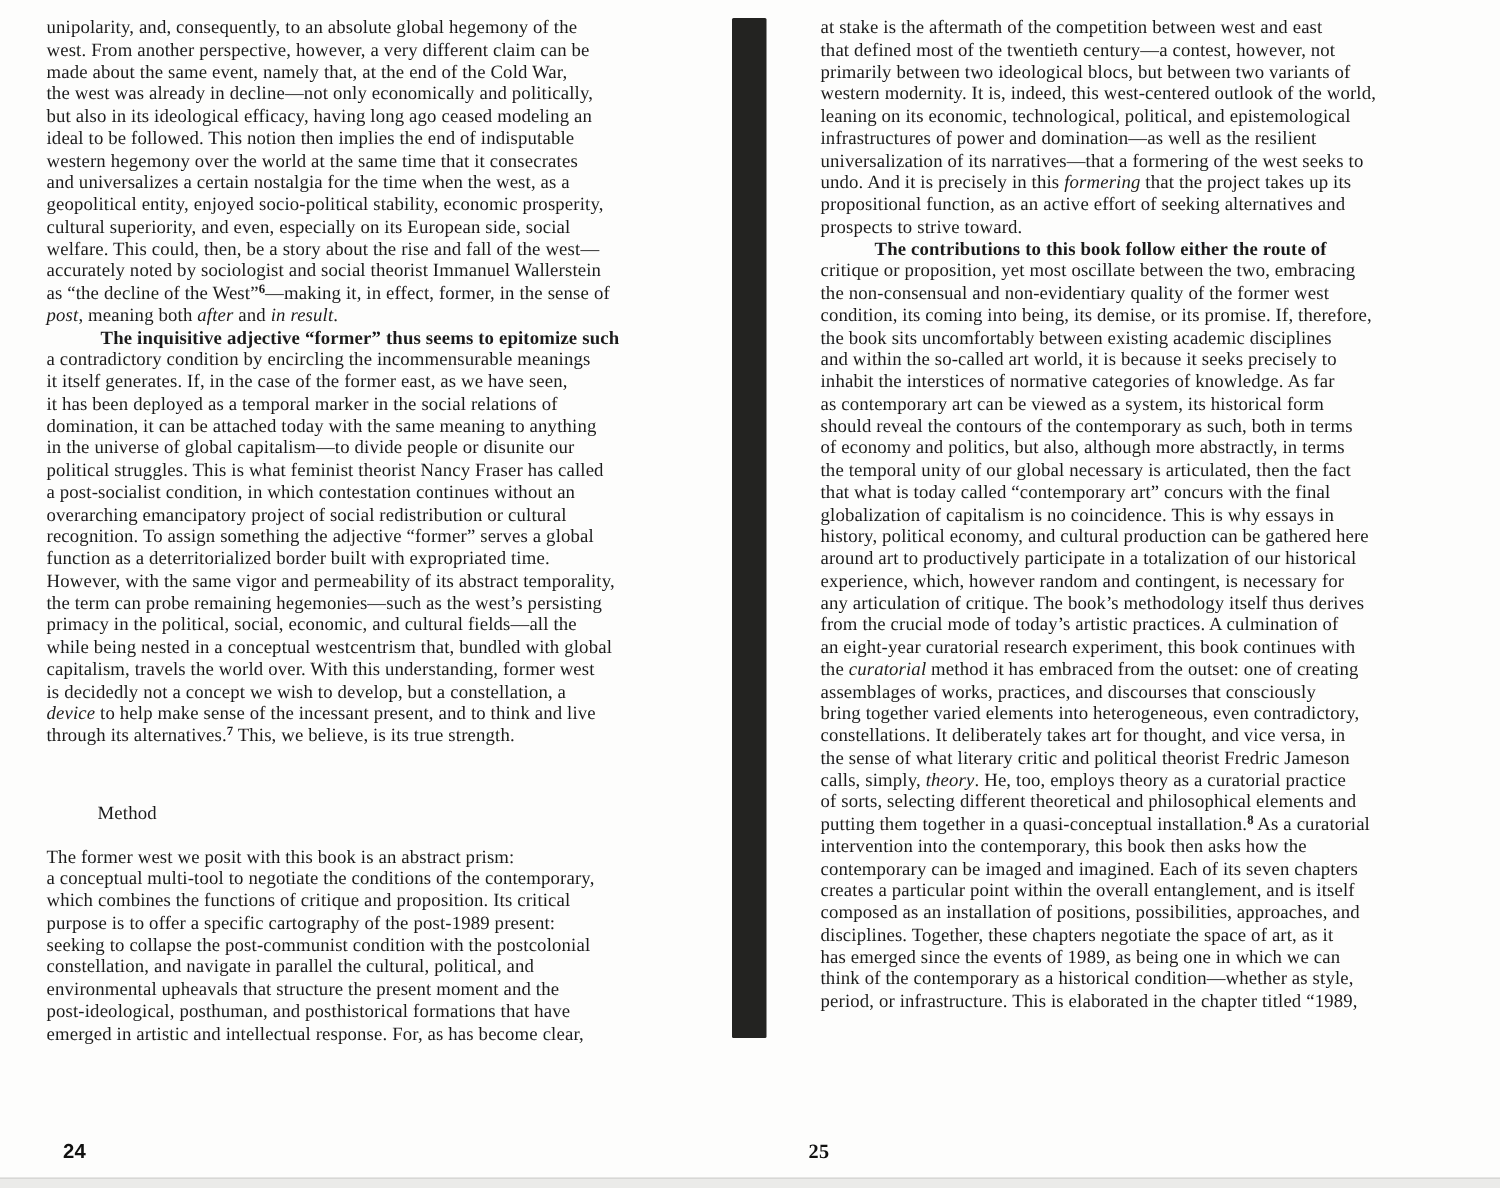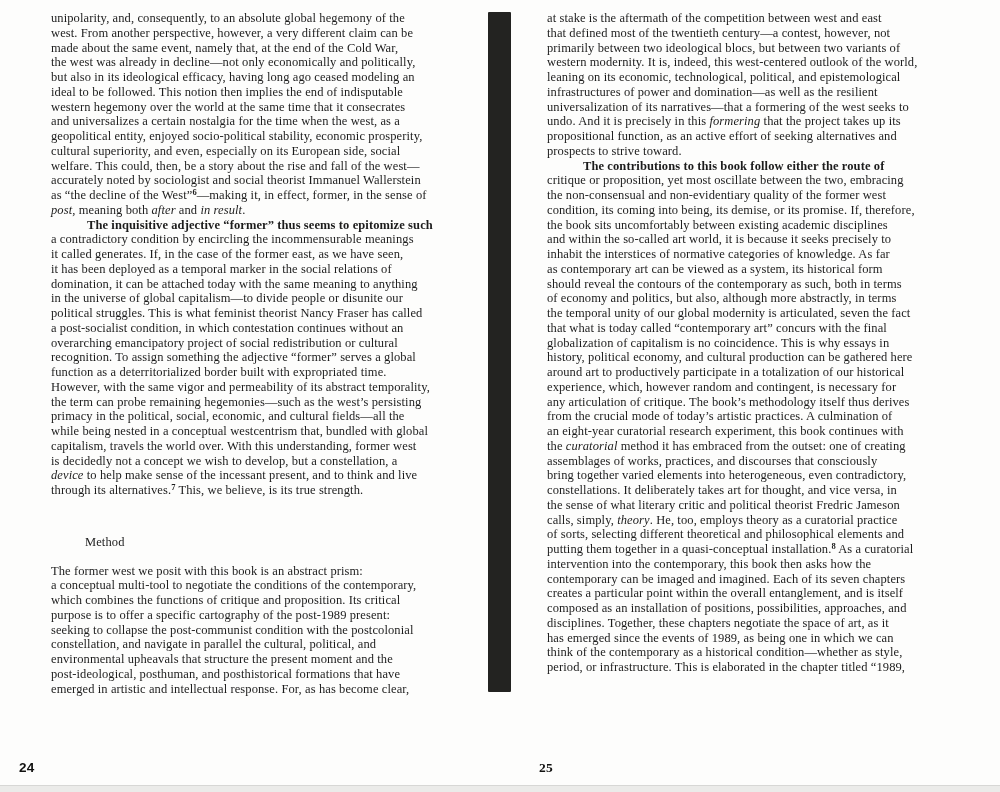--- a/index.html
+++ b/index.html
@@ -7,21 +7,21 @@
     width:1000px;height:792px;position:relative;overflow:hidden;
     background:#fdfdfc;
     font-family:"Liberation Serif", serif;
     color:#1c1c1c;
   }
   .page-text{
     position:absolute;top:11px;
     font-size:12.5px;line-height:14.75px;
     letter-spacing:0.1px;
   }
-  #left-text{left:31px;width:440px;margin-left:20px;}
+  #left-text{left:31px;width:440px;}
   #right-text{left:547px;width:416px;}
   .para{margin:0;}
   .line{white-space:nowrap;height:14.75px;}
   .line.first-indent{padding-left:36px;font-weight:bold;}
   .heading{
     margin-top:37px;margin-bottom:14px;
     padding-left:34px;height:14.75px;white-space:nowrap;
   }
   i{font-style:italic;}
   sup{
@@ -31,21 +31,21 @@
   .spine-bar{
     position:absolute;left:488px;top:12px;width:23px;height:680px;
     background:#232321;border-radius:1px;
   }
   .pagenum{
     position:absolute;top:760px;
     font-family:"Liberation Sans", sans-serif;
     font-weight:bold;font-size:13.5px;color:#111110;
     letter-spacing:0.2px;
   }
-  #pn-left{left:19px;}
+  #pn-left{left:42px;}
   #pn-right{left:539px;font-family:Liberation Serif, serif;}
   .bottom-strip{
     position:absolute;left:0;top:785px;width:1000px;height:7px;
     background:#ebebe9;border-top:1px solid #d7d7d5;
   }
 </style>
 </head>
 <body>
 
 <div>
@@ -63,21 +63,21 @@
         <div class="line">geopolitical entity, enjoyed socio-political stability, economic prosperity,</div>
         <div class="line">cultural superiority, and even, especially on its European side, social</div>
         <div class="line">welfare. This could, then, be a story about the rise and fall of the west—</div>
         <div class="line">accurately noted by sociologist and social theorist Immanuel Wallerstein</div>
         <div class="line">as “the decline of the West”<sup>6</sup>—making it, in effect, former, in the sense of</div>
         <div class="line"><i>post</i>, meaning both <i>after</i> and <i>in result</i>.</div>
       </div>
       <div class="para">
         <div class="line first-indent">The inquisitive adjective “former” thus seems to epitomize such</div>
         <div class="line">a contradictory condition by encircling the incommensurable meanings</div>
-        <div class="line">it called generates. If, in the case of the former east, as we have seen,</div>
+        <div class="line">it itself generates. If, in the case of the former east, as we have seen,</div>
         <div class="line">it has been deployed as a temporal marker in the social relations of</div>
         <div class="line">domination, it can be attached today with the same meaning to anything</div>
         <div class="line">in the universe of global capitalism—to divide people or disunite our</div>
         <div class="line">political struggles. This is what feminist theorist Nancy Fraser has called</div>
         <div class="line">a post-socialist condition, in which contestation continues without an</div>
         <div class="line">overarching emancipatory project of social redistribution or cultural</div>
         <div class="line">recognition. To assign something the adjective “former” serves a global</div>
         <div class="line">function as a deterritorialized border built with expropriated time.</div>
         <div class="line">However, with the same vigor and permeability of its abstract temporality,</div>
         <div class="line">the term can probe remaining hegemonies—such as the west’s persisting</div>
@@ -121,21 +121,21 @@
         <div class="line first-indent">The contributions to this book follow either the route of</div>
         <div class="line">critique or proposition, yet most oscillate between the two, embracing</div>
         <div class="line">the non-consensual and non-evidentiary quality of the former west</div>
         <div class="line">condition, its coming into being, its demise, or its promise. If, therefore,</div>
         <div class="line">the book sits uncomfortably between existing academic disciplines</div>
         <div class="line">and within the so-called art world, it is because it seeks precisely to</div>
         <div class="line">inhabit the interstices of normative categories of knowledge. As far</div>
         <div class="line">as contemporary art can be viewed as a system, its historical form</div>
         <div class="line">should reveal the contours of the contemporary as such, both in terms</div>
         <div class="line">of economy and politics, but also, although more abstractly, in terms</div>
-        <div class="line">the temporal unity of our global modernity is articulated, seven the fact</div>
+        <div class="line">the temporal unity of our global necessary is articulated, then the fact</div>
         <div class="line">that what is today called “contemporary art” concurs with the final</div>
         <div class="line">globalization of capitalism is no coincidence. This is why essays in</div>
         <div class="line">history, political economy, and cultural production can be gathered here</div>
         <div class="line">around art to productively participate in a totalization of our historical</div>
         <div class="line">experience, which, however random and contingent, is necessary for</div>
         <div class="line">any articulation of critique. The book’s methodology itself thus derives</div>
         <div class="line">from the crucial mode of today’s artistic practices. A culmination of</div>
         <div class="line">an eight-year curatorial research experiment, this book continues with</div>
         <div class="line">the <i>curatorial</i> method it has embraced from the outset: one of creating</div>
         <div class="line">assemblages of works, practices, and discourses that consciously</div>

